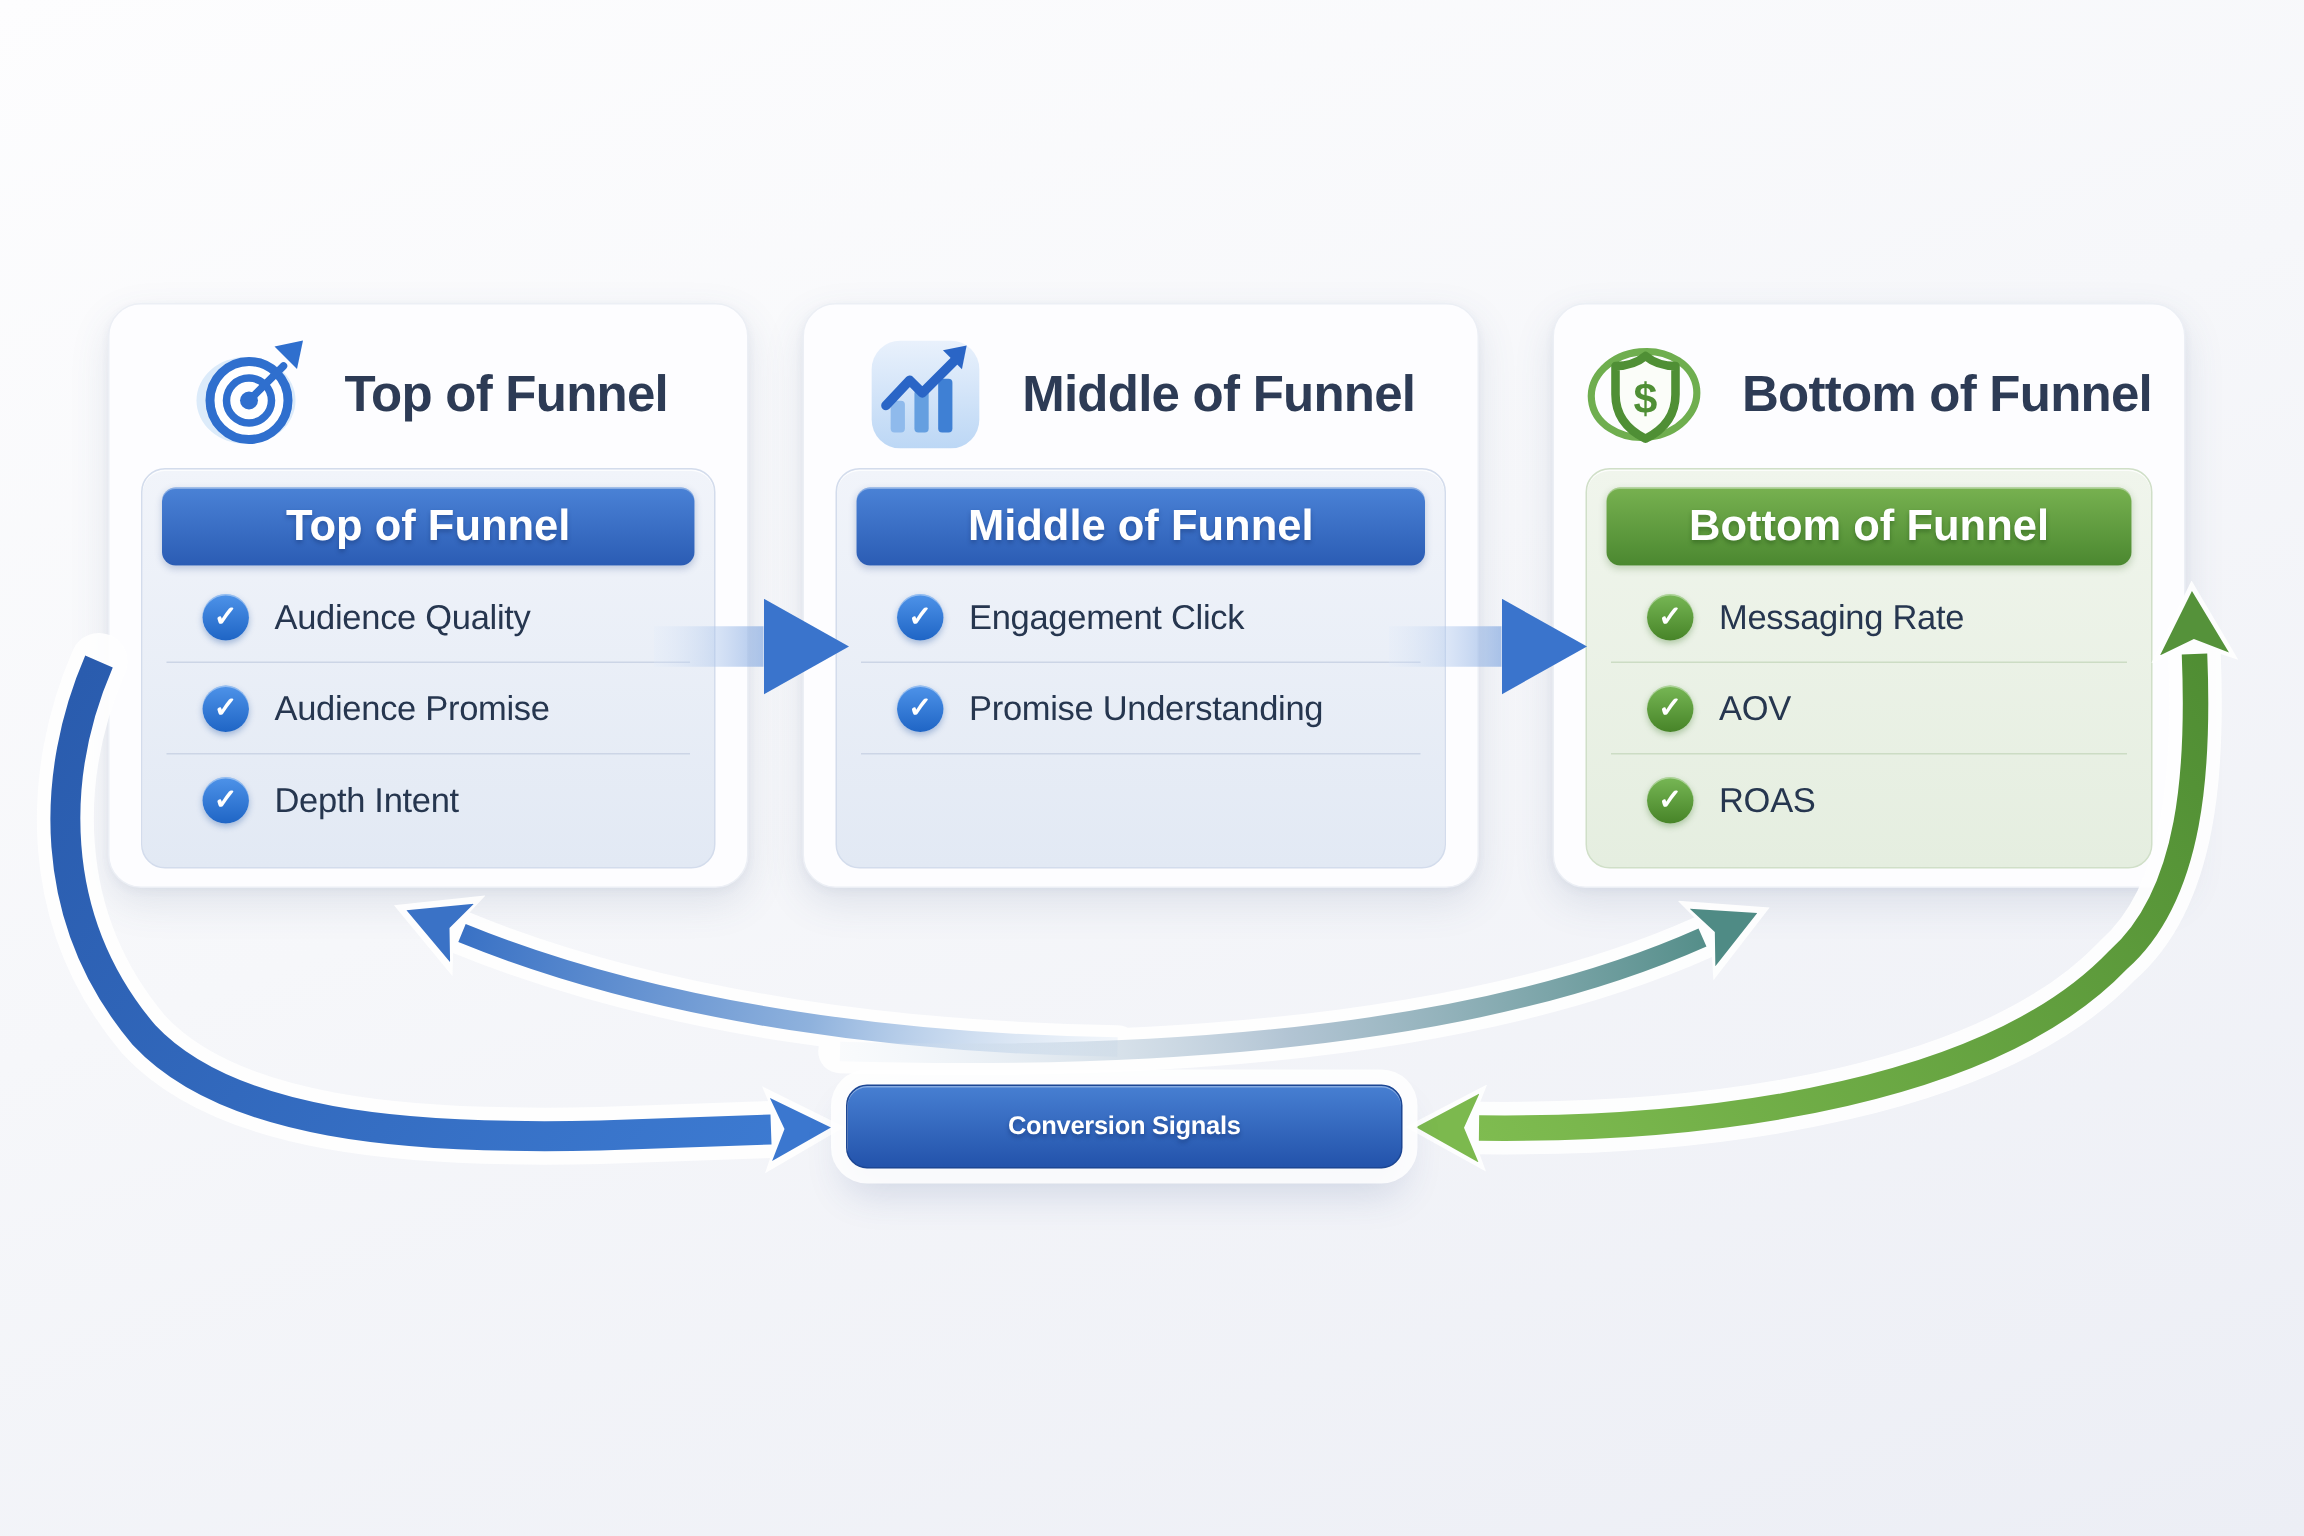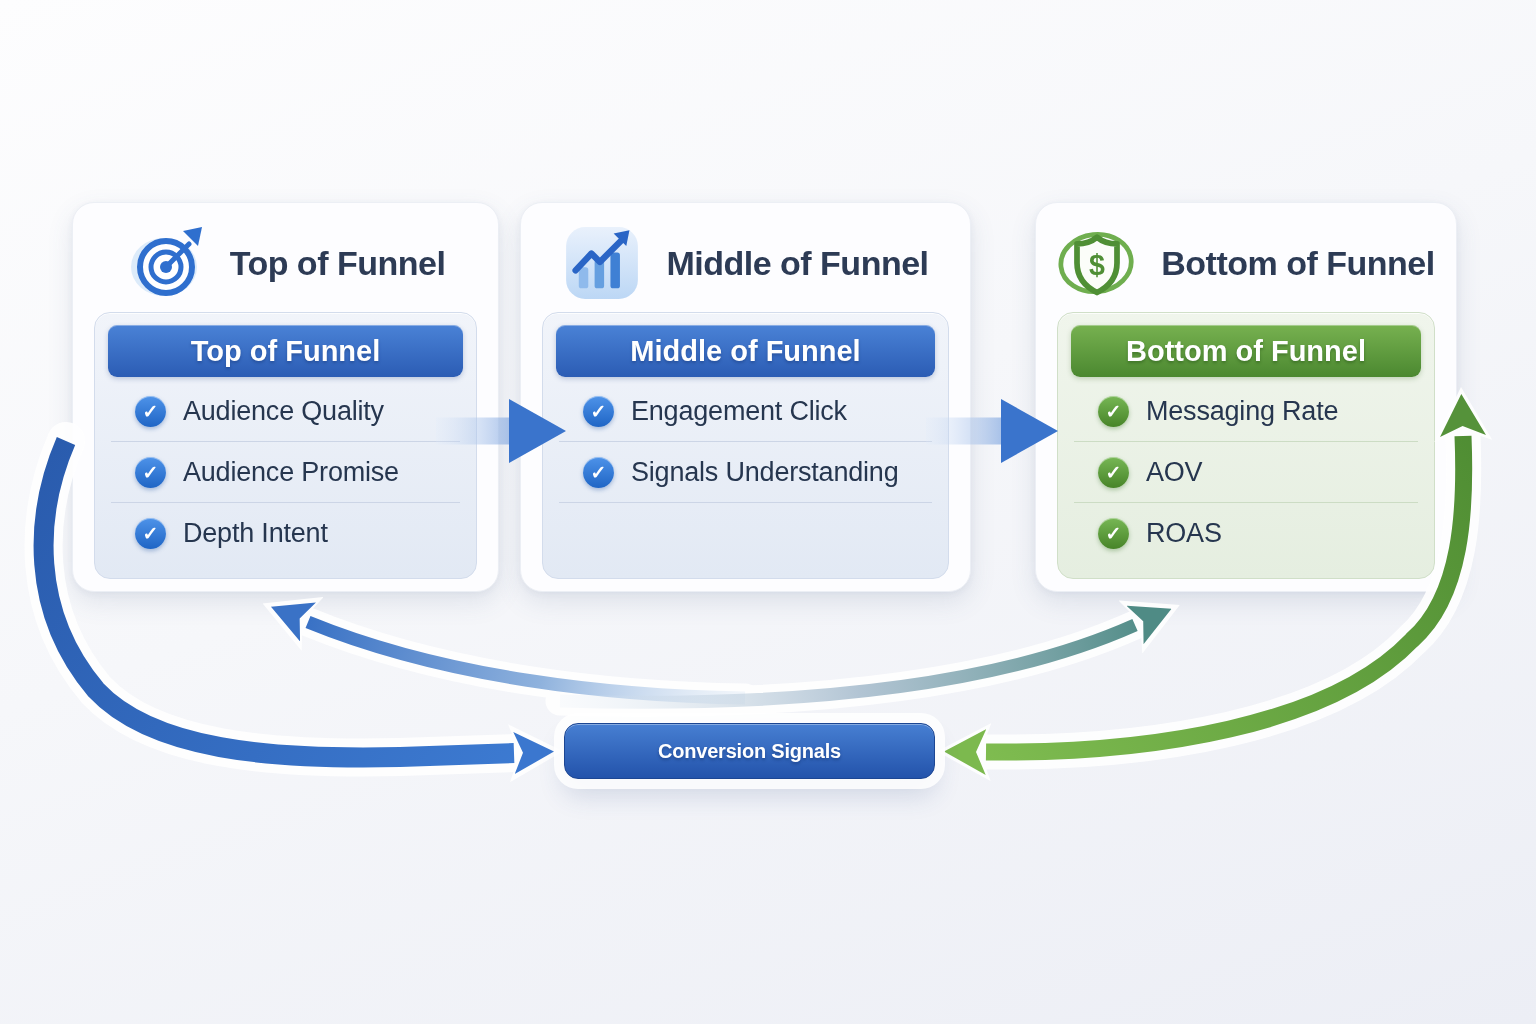--- a/index.html
+++ b/index.html
@@ -8,21 +8,21 @@
     font-family:"Liberation Sans",sans-serif;
     background:linear-gradient(160deg,#fdfdfe 0%,#f6f7fa 45%,#eceef5 100%);
   }
   
   .card{
     position:absolute;top:202px;height:388px;border-radius:22px;
     background:#fdfdff;border:1px solid #eceff5;
     box-shadow:0 10px 26px rgba(70,90,130,.13),0 2px 6px rgba(70,90,130,.06);
   }
   #card-0{left:72px;width:425px;}
-  #card-1{left:520px;width:449px;}
+  #card-1{left:535px;width:449px;}
   #card-2{left:1035px;width:420px;}
   .card-head{
     position:absolute;left:0;right:0;top:0;height:108px;
     display:flex;align-items:center;justify-content:center;gap:24px;padding-top:6px;
   }
   .icon-slot{width:80px;height:80px;display:flex;align-items:center;justify-content:center;flex:0 0 auto;}
   .card-title{
     margin:0;font-size:34px;font-weight:700;color:var(--navy);letter-spacing:-.5px;
     text-shadow:0 1px 0 rgba(255,255,255,.6);white-space:nowrap;
   }
@@ -60,31 +60,31 @@
     width:31px;height:31px;border-radius:50%;flex:0 0 auto;
     display:flex;align-items:center;justify-content:center;
     color:#fff;font-size:19px;font-weight:700;
     background:linear-gradient(180deg,#4e93e9,#1f65c5);
     box-shadow:0 2px 4px rgba(30,80,160,.35),inset 0 1px 0 rgba(255,255,255,.4);
   }
   .card.green .check{
     background:linear-gradient(180deg,#77b755,#478428);
     box-shadow:0 2px 4px rgba(60,120,40,.35),inset 0 1px 0 rgba(255,255,255,.4);
   }
-  .metric-label{font-size:27px;font-weight:500;color:#26364f;letter-spacing:-.2px;}
+  .metric-label{font-size:23px;font-weight:500;color:#26364f;letter-spacing:-.2px;}
   
   #arrows{position:absolute;left:0;top:0;z-index:5;pointer-events:none;}
   
   #signals-pill{
     position:absolute;left:564px;top:723px;width:369px;height:54px;z-index:6;
     border-radius:14px;display:flex;align-items:center;justify-content:center;
     background:linear-gradient(180deg,var(--pillTop),var(--pillBottom));
     border:1px solid #1c4693;
     box-shadow:0 0 0 10px rgba(255,255,255,.85),0 16px 26px rgba(50,80,140,.18),inset 0 1px 0 rgba(255,255,255,.35);
-    font-size:20px;font-weight:700;color:#fff;
+    font-size:17px;font-weight:700;color:#fff;
     text-shadow:0 2px 3px rgba(10,35,90,.4);letter-spacing:-.2px;
   }
 </style>
 </head>
 <body>
 
 <div id="canvas">
 
   <div id="cards-layer">
       <section class="card blue" id="card-0">
@@ -141,21 +141,21 @@
     </div>
     <div class="panel">
       <div class="panel-bar">Middle of Funnel</div>
       <ul class="metric-list trailing-divider">
             <li class="metric-row">
     <span class="check">✓</span>
     <span class="metric-label">Engagement Click</span>
   </li>
             <li class="metric-row">
     <span class="check">✓</span>
-    <span class="metric-label">Signals Understanding</span>
+    <span class="metric-label">Promise Understanding</span>
   </li>
           </ul>
     </div>
   </section>
       <section class="card green" id="card-2">
     <div class="card-head">
       <span class="icon-slot">
             <svg width="82" height="74" viewBox="0 0 84 76">
     <ellipse cx="41" cy="38" rx="37" ry="30" fill="none" stroke="#6fae4f" stroke-width="5" transform="rotate(-6 41 38)"></ellipse>
     <path d="M42 11 C48 16 56 18 63 18 L63 38 C63 54 54 63 42 69 C30 63 21 54 21 38 L21 18 C28 18 36 16 42 11 Z" fill="#fbfdf9" stroke="#4f8f35" stroke-width="6" stroke-linejoin="round"></path>

